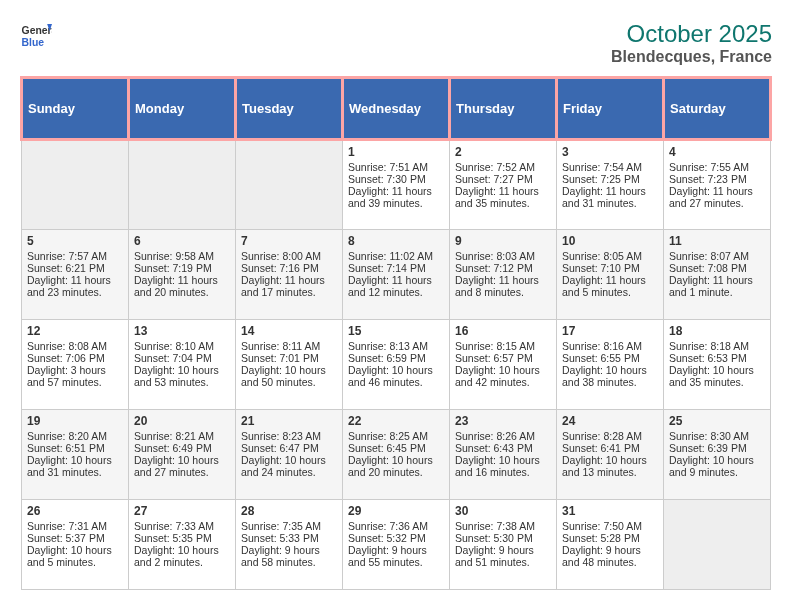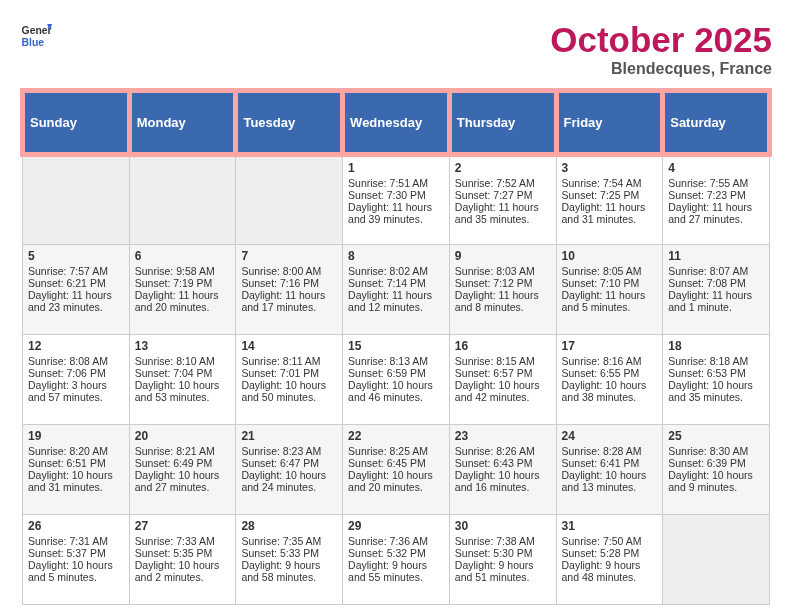--- a/index.html
+++ b/index.html
@@ -22,42 +22,42 @@
       gap: 4px;
     }
     .logo-icon {
       width: 32px;
       height: 32px;
     }
     .title-block {
       text-align: right;
     }
     .month-title {
-      font-size: 35px;
-      font-weight: bold;
-      color: #be185d;
+      font-size: 24px;
+      font-weight: normal;
+      color: #0f766e;
     }
     .location {
       font-size: 16px;
       color: #555;
       font-weight: bold;
     }
     table {
       width: 100%;
       border-collapse: collapse;
       table-layout: fixed;
     }
     th {
       background-color: #3a69b0;
       color: #fff;
       font-size: 13px;
       font-weight: bold;
       text-align: left;
       padding: 22px 5px;
-      border: 5px solid #fca5a5;
+      border: 3px solid #fca5a5;
     }
     td {
       border: 1px solid #ccc;
       vertical-align: top;
       padding: 4px 5px;
       font-size: 10.5px;
       color: #333;
       height: 90px;
       background: #fff;
     }
@@ -113,21 +113,21 @@
         <td class="empty-cell"></td>
         <td><span class="day-number">1</span><span>Sunrise: 7:51 AM</span><br><span>Sunset: 7:30 PM</span><br><span>Daylight: 11 hours and 39 minutes.</span></td>
         <td><span class="day-number">2</span><span>Sunrise: 7:52 AM</span><br><span>Sunset: 7:27 PM</span><br><span>Daylight: 11 hours and 35 minutes.</span></td>
         <td><span class="day-number">3</span><span>Sunrise: 7:54 AM</span><br><span>Sunset: 7:25 PM</span><br><span>Daylight: 11 hours and 31 minutes.</span></td>
         <td><span class="day-number">4</span><span>Sunrise: 7:55 AM</span><br><span>Sunset: 7:23 PM</span><br><span>Daylight: 11 hours and 27 minutes.</span></td>
       </tr>
       <tr>
         <td><span class="day-number">5</span><span>Sunrise: 7:57 AM</span><br><span>Sunset: 6:21 PM</span><br><span>Daylight: 11 hours and 23 minutes.</span></td>
         <td><span class="day-number">6</span><span>Sunrise: 9:58 AM</span><br><span>Sunset: 7:19 PM</span><br><span>Daylight: 11 hours and 20 minutes.</span></td>
         <td><span class="day-number">7</span><span>Sunrise: 8:00 AM</span><br><span>Sunset: 7:16 PM</span><br><span>Daylight: 11 hours and 17 minutes.</span></td>
-        <td><span class="day-number">8</span><span>Sunrise: 8:02 AM</span><br><span>Sunset: 7:14 PM</span><br><span>Daylight: 11 hours and 12 minutes.</span></td>
+        <td><span class="day-number">8</span><span>Sunrise: 11:02 AM</span><br><span>Sunset: 7:14 PM</span><br><span>Daylight: 11 hours and 12 minutes.</span></td>
         <td><span class="day-number">9</span><span>Sunrise: 8:03 AM</span><br><span>Sunset: 7:12 PM</span><br><span>Daylight: 11 hours and 8 minutes.</span></td>
         <td><span class="day-number">10</span><span>Sunrise: 8:05 AM</span><br><span>Sunset: 7:10 PM</span><br><span>Daylight: 11 hours and 5 minutes.</span></td>
         <td><span class="day-number">11</span><span>Sunrise: 8:07 AM</span><br><span>Sunset: 7:08 PM</span><br><span>Daylight: 11 hours and 1 minute.</span></td>
       </tr>
       <tr>
         <td><span class="day-number">12</span><span>Sunrise: 8:08 AM</span><br><span>Sunset: 7:06 PM</span><br><span>Daylight: 3 hours and 57 minutes.</span></td>
         <td><span class="day-number">13</span><span>Sunrise: 8:10 AM</span><br><span>Sunset: 7:04 PM</span><br><span>Daylight: 10 hours and 53 minutes.</span></td>
         <td><span class="day-number">14</span><span>Sunrise: 8:11 AM</span><br><span>Sunset: 7:01 PM</span><br><span>Daylight: 10 hours and 50 minutes.</span></td>
         <td><span class="day-number">15</span><span>Sunrise: 8:13 AM</span><br><span>Sunset: 6:59 PM</span><br><span>Daylight: 10 hours and 46 minutes.</span></td>
         <td><span class="day-number">16</span><span>Sunrise: 8:15 AM</span><br><span>Sunset: 6:57 PM</span><br><span>Daylight: 10 hours and 42 minutes.</span></td>

